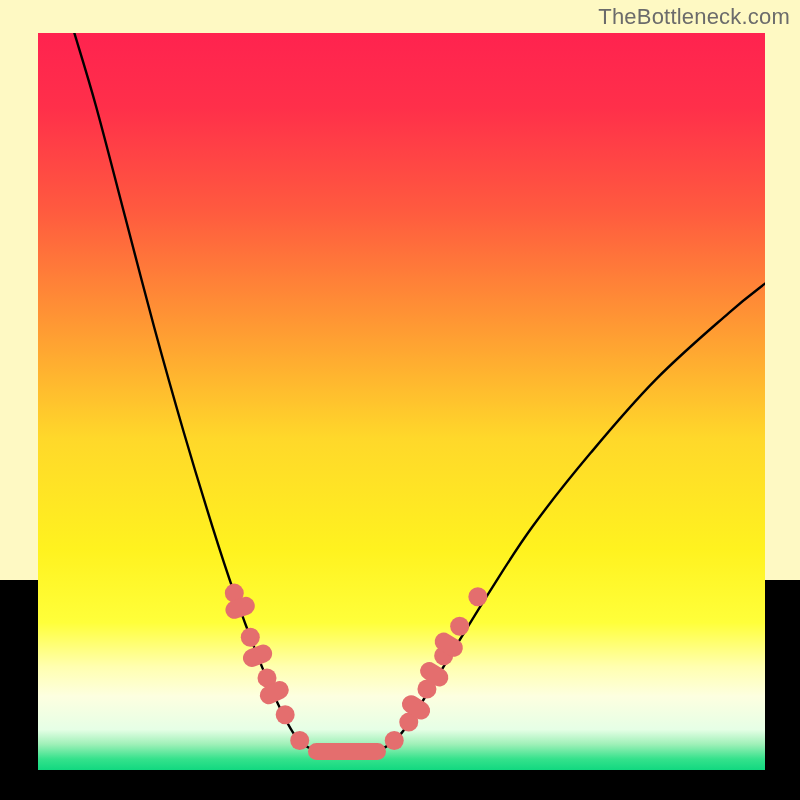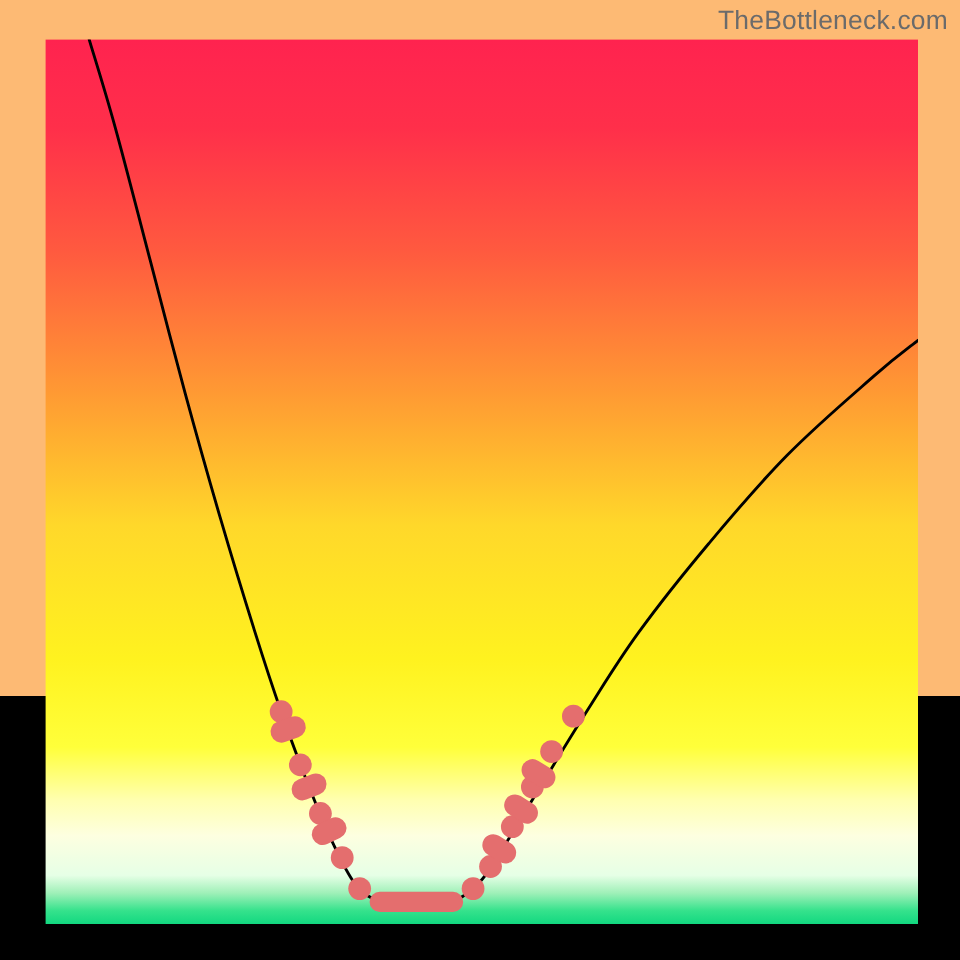--- a/index.html
+++ b/index.html
@@ -8,21 +8,21 @@
     width: 800px;
     height: 800px;
     background: #000;
     overflow: hidden;
     font-family: Arial, Helvetica, sans-serif;
   }
   .stage {
     position: relative;
     width: 800px;
     height: 580px;
-    background: #fdba74;
+    background: #fef9c3;
   }
   .watermark {
     position: absolute;
     top: 4px;
     right: 10px;
     color: #6b6b6b;
     font-size: 22px;
     font-weight: 500;
     letter-spacing: 0.2px;
     user-select: none;

